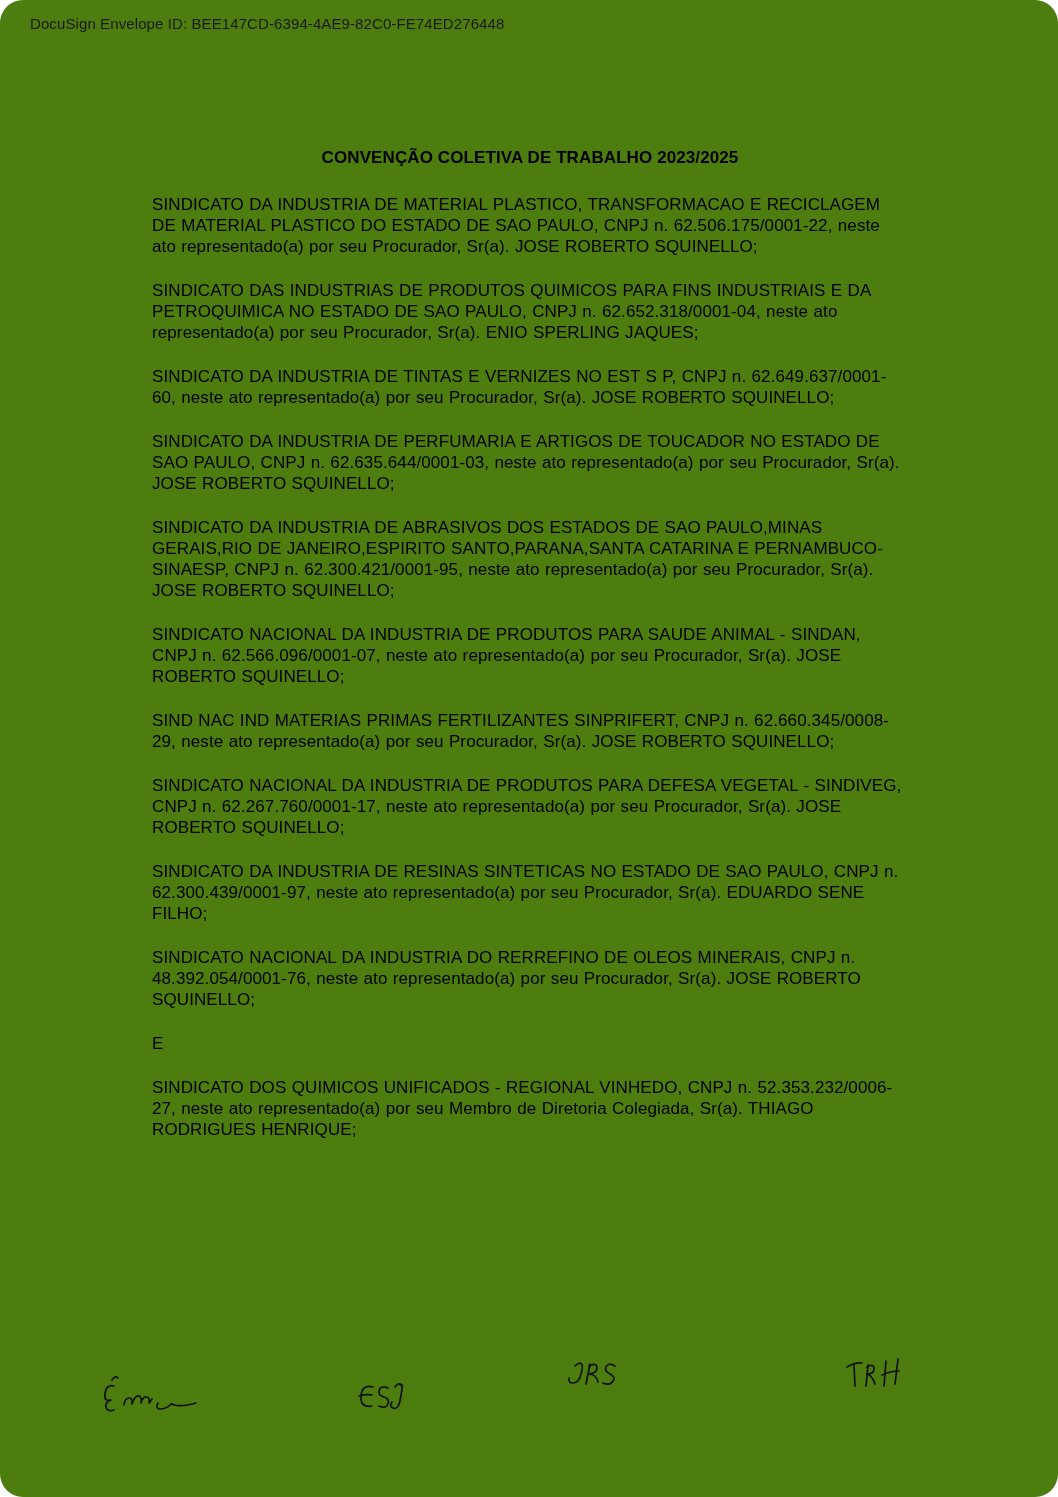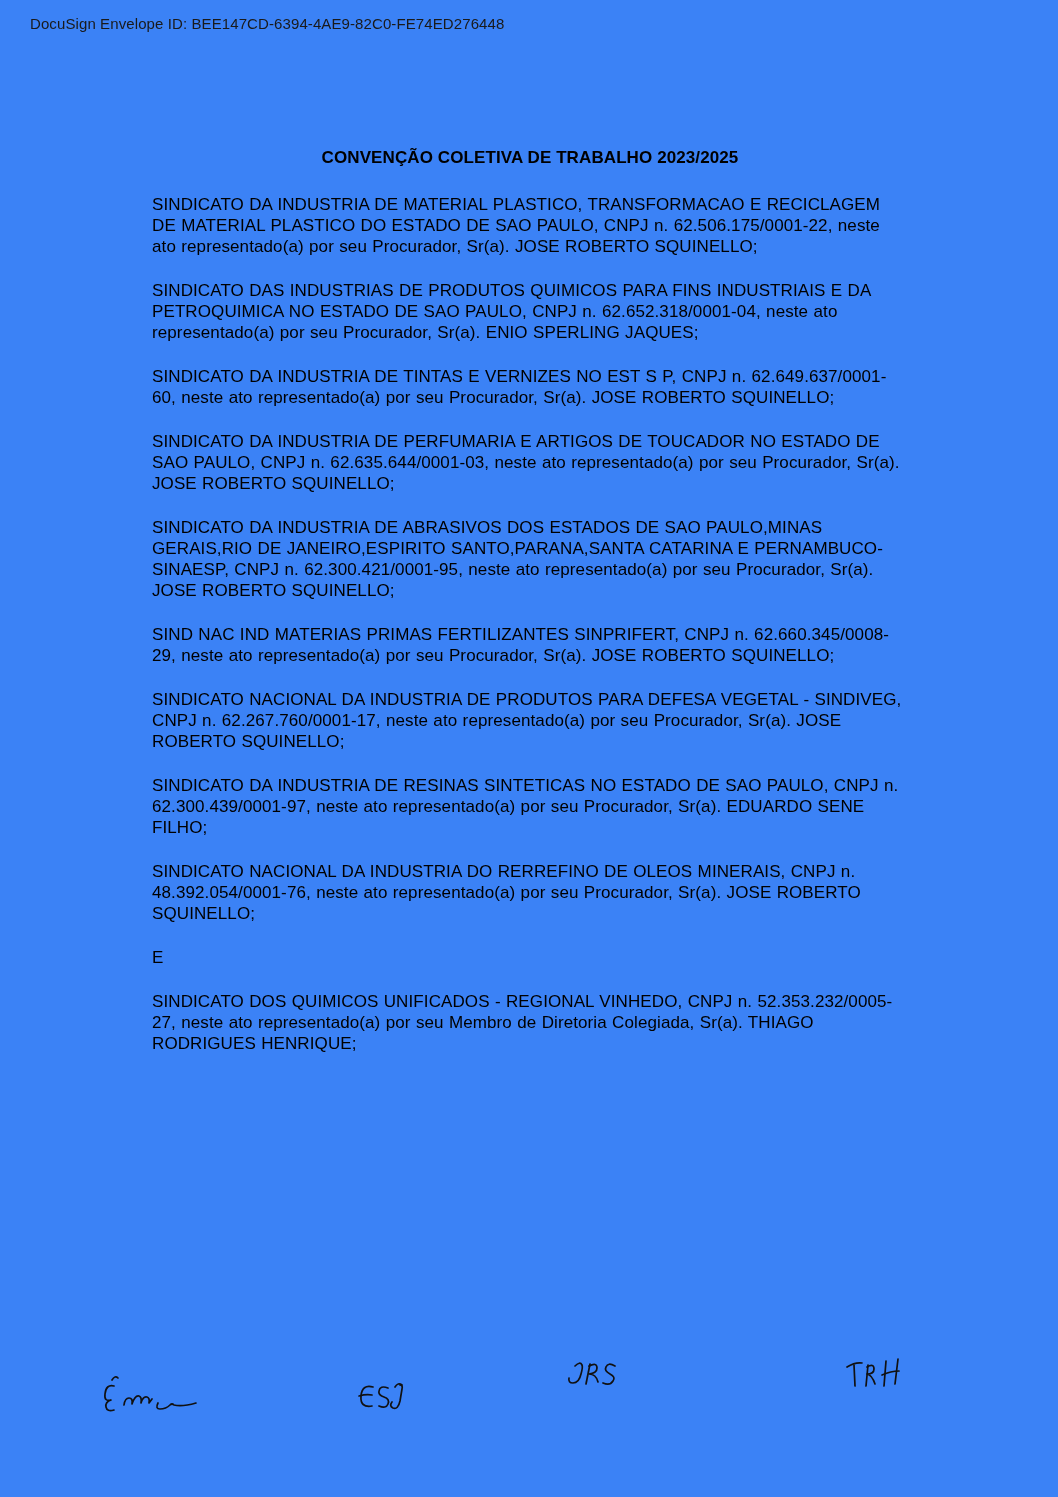--- a/index.html
+++ b/index.html
@@ -9,21 +9,22 @@
     background: #ffffff;
     font-family: "Liberation Sans", sans-serif;
     color: #000000;
     position: relative;
     overflow: hidden;
   }
   .page {
     position: relative;
     width: 1058px;
     height: 1497px;
-    background: #3b82f6;
+    background: #4d7c0f;
+    border-radius: 23px;
   }
   .docusign-header {
     position: absolute;
     top: 15px;
     left: 30px;
     font-size: 15px;
     line-height: 18px;
     color: #1a1a1a;
     letter-spacing: 0.1px;
     white-space: nowrap;
@@ -79,26 +80,27 @@
   <div class="docusign-header">DocuSign Envelope ID: BEE147CD-6394-4AE9-82C0-FE74ED276448</div>
 
   <div class="doc-content">
     <h1 class="doc-title">CONVENÇÃO COLETIVA DE TRABALHO 2023/2025</h1>
 
     <p class="doc-paragraph">SINDICATO DA INDUSTRIA DE MATERIAL PLASTICO, TRANSFORMACAO E RECICLAGEM DE MATERIAL PLASTICO DO ESTADO DE SAO PAULO, CNPJ n. 62.506.175/0001-22, neste ato representado(a) por seu Procurador, Sr(a). JOSE ROBERTO SQUINELLO;</p>
     <p class="doc-paragraph">SINDICATO DAS INDUSTRIAS DE PRODUTOS QUIMICOS PARA FINS INDUSTRIAIS E DA PETROQUIMICA NO ESTADO DE SAO PAULO, CNPJ n. 62.652.318/0001-04, neste ato representado(a) por seu Procurador, Sr(a). ENIO SPERLING JAQUES;</p>
     <p class="doc-paragraph">SINDICATO DA INDUSTRIA DE TINTAS E VERNIZES NO EST S P, CNPJ n. 62.649.637/0001-60, neste ato representado(a) por seu Procurador, Sr(a). JOSE ROBERTO SQUINELLO;</p>
     <p class="doc-paragraph">SINDICATO DA INDUSTRIA DE PERFUMARIA E ARTIGOS DE TOUCADOR NO ESTADO DE SAO PAULO, CNPJ n. 62.635.644/0001-03, neste ato representado(a) por seu Procurador, Sr(a). JOSE ROBERTO SQUINELLO;</p>
     <p class="doc-paragraph">SINDICATO DA INDUSTRIA DE ABRASIVOS DOS ESTADOS DE SAO PAULO,MINAS GERAIS,RIO DE JANEIRO,ESPIRITO SANTO,PARANA,SANTA CATARINA E PERNAMBUCO-SINAESP, CNPJ n. 62.300.421/0001-95, neste ato representado(a) por seu Procurador, Sr(a). JOSE ROBERTO SQUINELLO;</p>
+    <p class="doc-paragraph">SINDICATO NACIONAL DA INDUSTRIA DE PRODUTOS PARA SAUDE ANIMAL - SINDAN, CNPJ n. 62.566.096/0001-07, neste ato representado(a) por seu Procurador, Sr(a). JOSE ROBERTO SQUINELLO;</p>
     <p class="doc-paragraph">SIND NAC IND MATERIAS PRIMAS FERTILIZANTES SINPRIFERT, CNPJ n. 62.660.345/0008-29, neste ato representado(a) por seu Procurador, Sr(a). JOSE ROBERTO SQUINELLO;</p>
     <p class="doc-paragraph">SINDICATO NACIONAL DA INDUSTRIA DE PRODUTOS PARA DEFESA VEGETAL - SINDIVEG, CNPJ n. 62.267.760/0001-17, neste ato representado(a) por seu Procurador, Sr(a). JOSE ROBERTO SQUINELLO;</p>
     <p class="doc-paragraph">SINDICATO DA INDUSTRIA DE RESINAS SINTETICAS NO ESTADO DE SAO PAULO, CNPJ n. 62.300.439/0001-97, neste ato representado(a) por seu Procurador, Sr(a). EDUARDO SENE FILHO;</p>
     <p class="doc-paragraph">SINDICATO NACIONAL DA INDUSTRIA DO RERREFINO DE OLEOS MINERAIS, CNPJ n. 48.392.054/0001-76, neste ato representado(a) por seu Procurador, Sr(a). JOSE ROBERTO SQUINELLO;</p>
     <p class="doc-paragraph">E</p>
-    <p class="doc-paragraph">SINDICATO DOS QUIMICOS UNIFICADOS - REGIONAL VINHEDO, CNPJ n. 52.353.232/0005-27, neste ato representado(a) por seu Membro de Diretoria Colegiada, Sr(a). THIAGO RODRIGUES HENRIQUE;</p>
+    <p class="doc-paragraph">SINDICATO DOS QUIMICOS UNIFICADOS - REGIONAL VINHEDO, CNPJ n. 52.353.232/0006-27, neste ato representado(a) por seu Membro de Diretoria Colegiada, Sr(a). THIAGO RODRIGUES HENRIQUE;</p>
   </div>
 
   <div id="sig-cursive" class="signature-mark">
     <svg viewBox="0 0 100 48">
       <path d="M12,10 q3,-5 6,-2"></path>
       <path d="M14,16 q-8,-2 -9,8 q-1,8 6,6 q-6,2 -5,7 q1,5 8,3"></path>
       <path d="M24,35 q1,-7 5,-7 q4,0 3,6 q3,-9 7,-8 q3,1 2,7 q2,-7 6,-6 q3,1 2,6 l3,-4"></path>
       <path d="M58,33 q-3,6 2,6 q6,0 10,-4 q2,-2 4,0 q8,2 22,-2"></path>
     </svg>
   </div>

